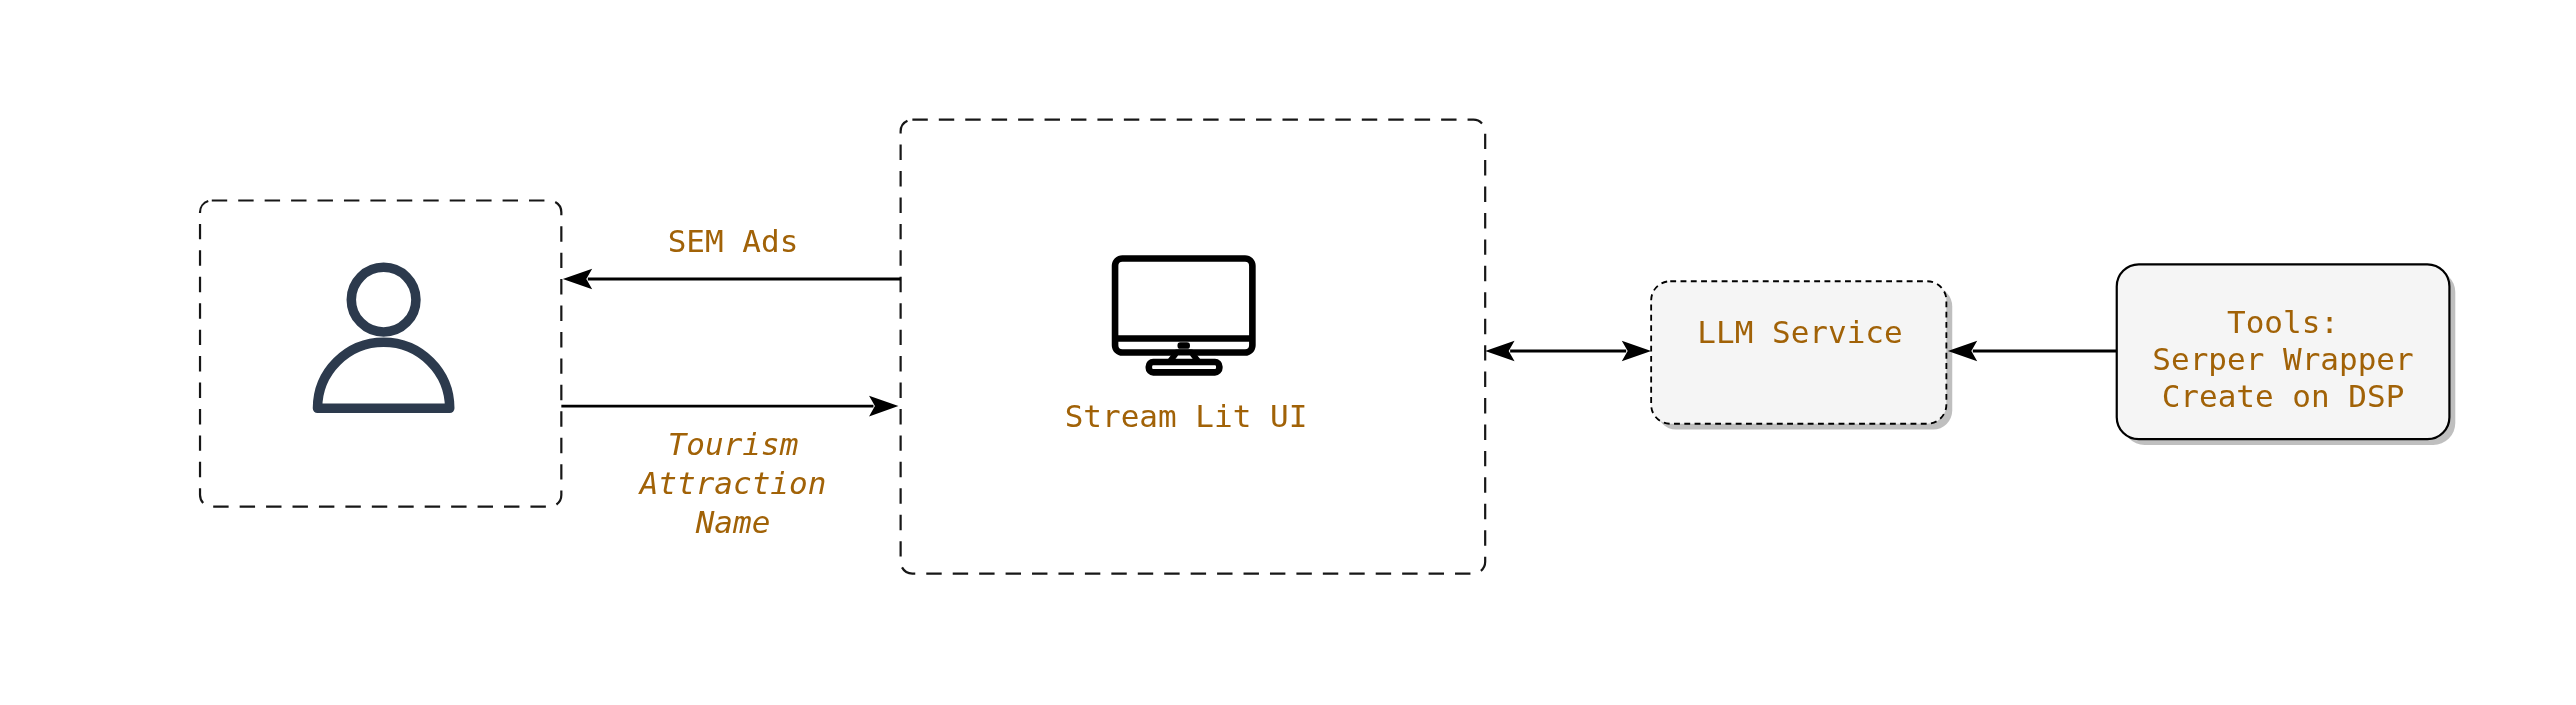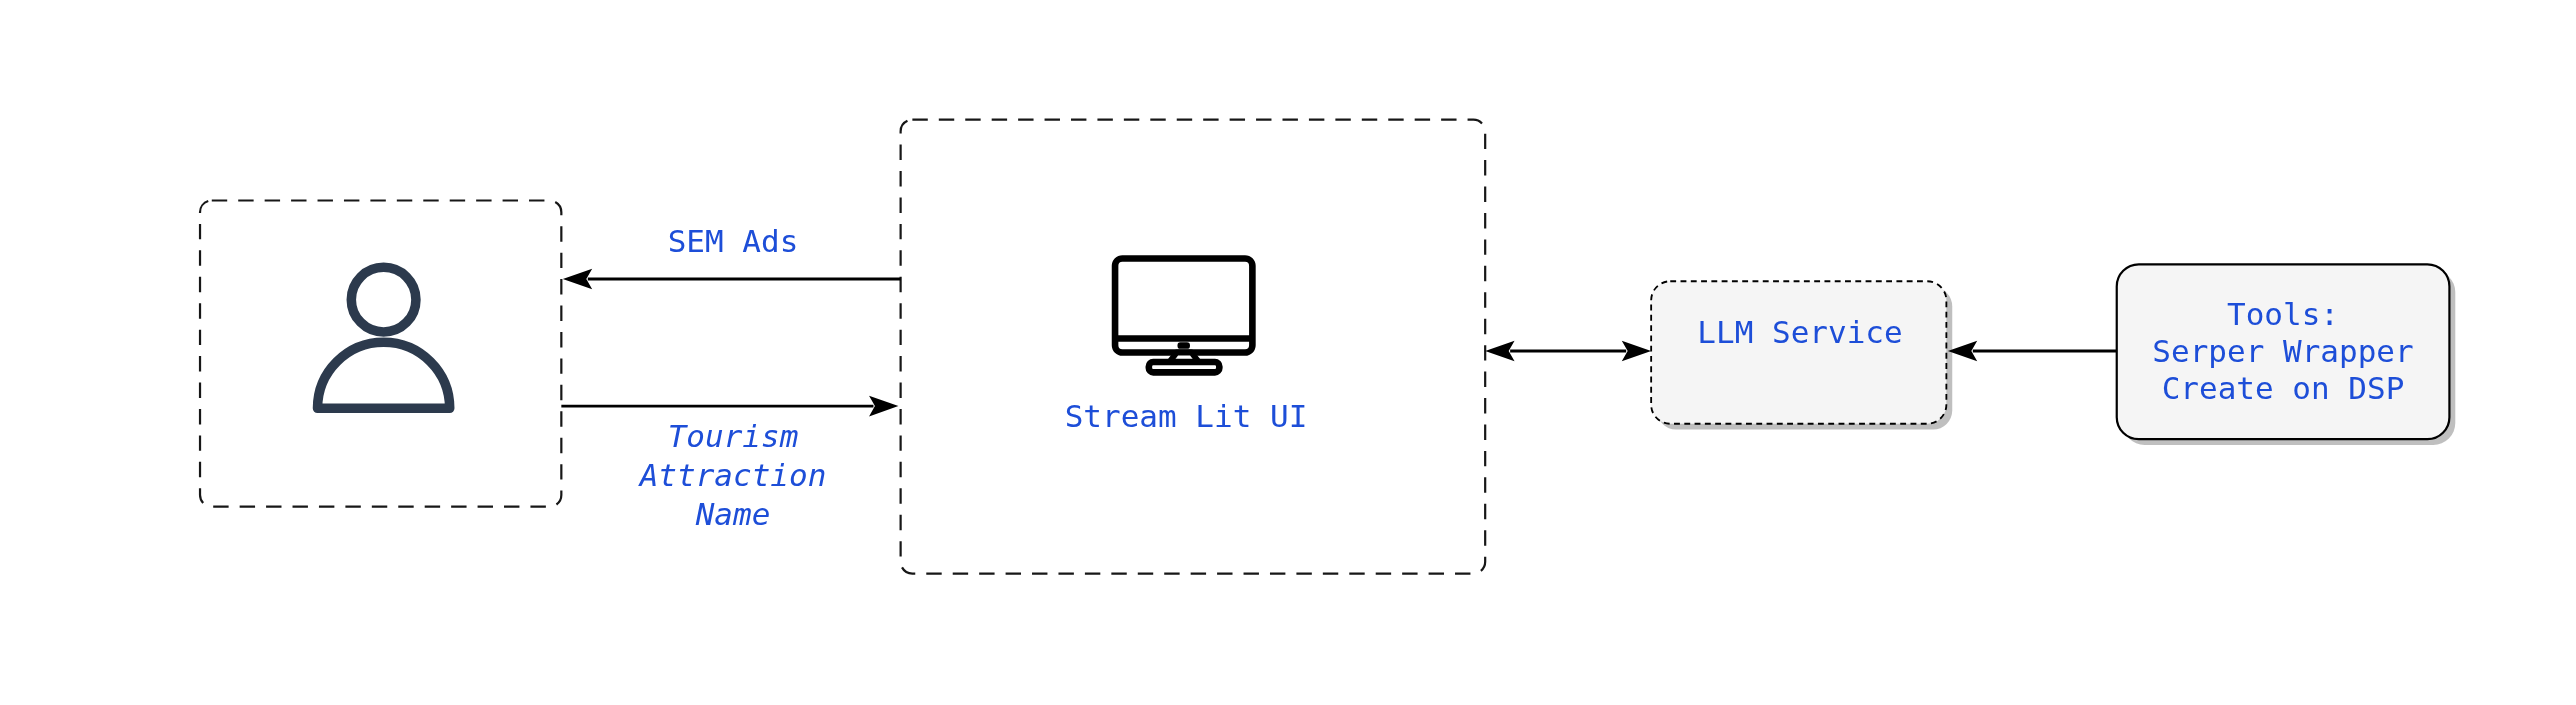--- a/index.html
+++ b/index.html
@@ -10,25 +10,25 @@
     background: #ffffff;
     font-family: "DejaVu Sans Mono", "Liberation Mono", monospace;
     overflow: hidden;
   }
   .artwork { position: absolute; left: 0; top: 0; width: 2576px; height: 705px; }
   .lbl {
     position: absolute;
     transform: translate(-50%, -50%);
     white-space: nowrap;
     font-size: 31px;
-    color: #1d4ed8;
+    color: #a16207;
     text-align: center;
     line-height: 1.25;
   }
-  .multi { white-space: pre-line; }
+  .multi { white-space: pre-line; margin-top: 8px; }
   .navy { color: #2c3a4d; }
   .tourism-lines { line-height: 39px; font-style: italic; }
   .tools-lines { line-height: 37px; }
 </style>
 </head>
 <body>
 
 <div class="stage">
 
   <svg class="artwork" viewBox="0 0 3507 960">

